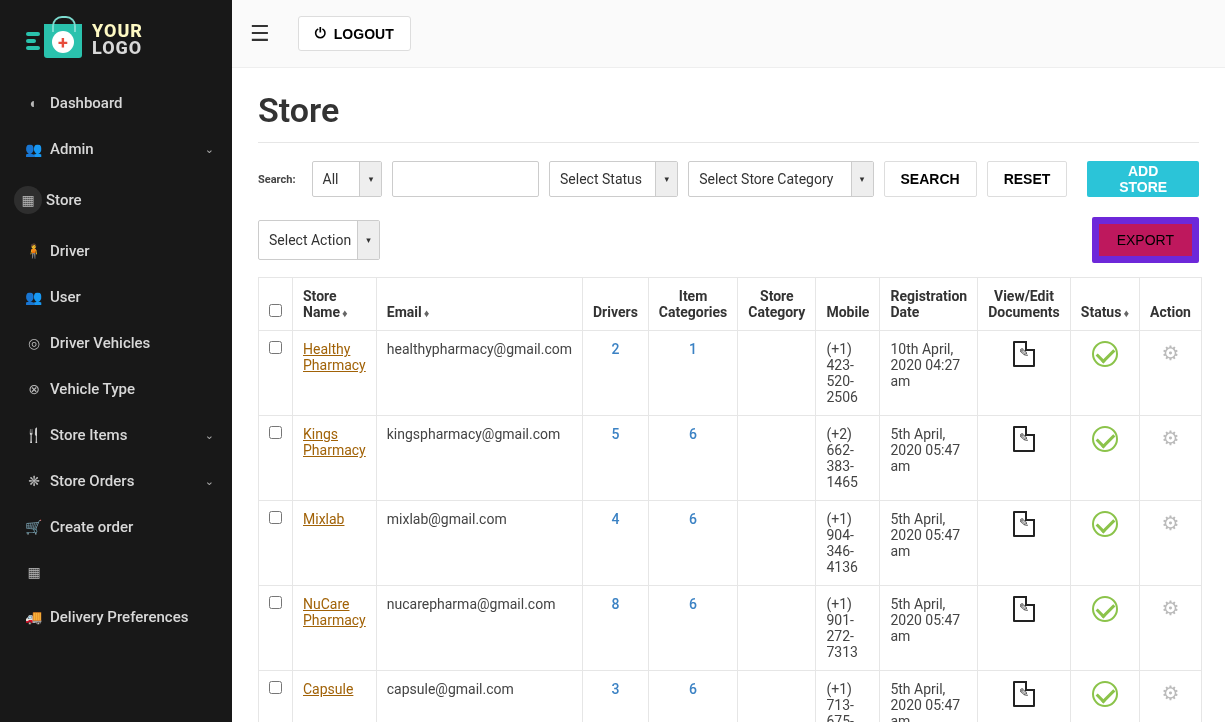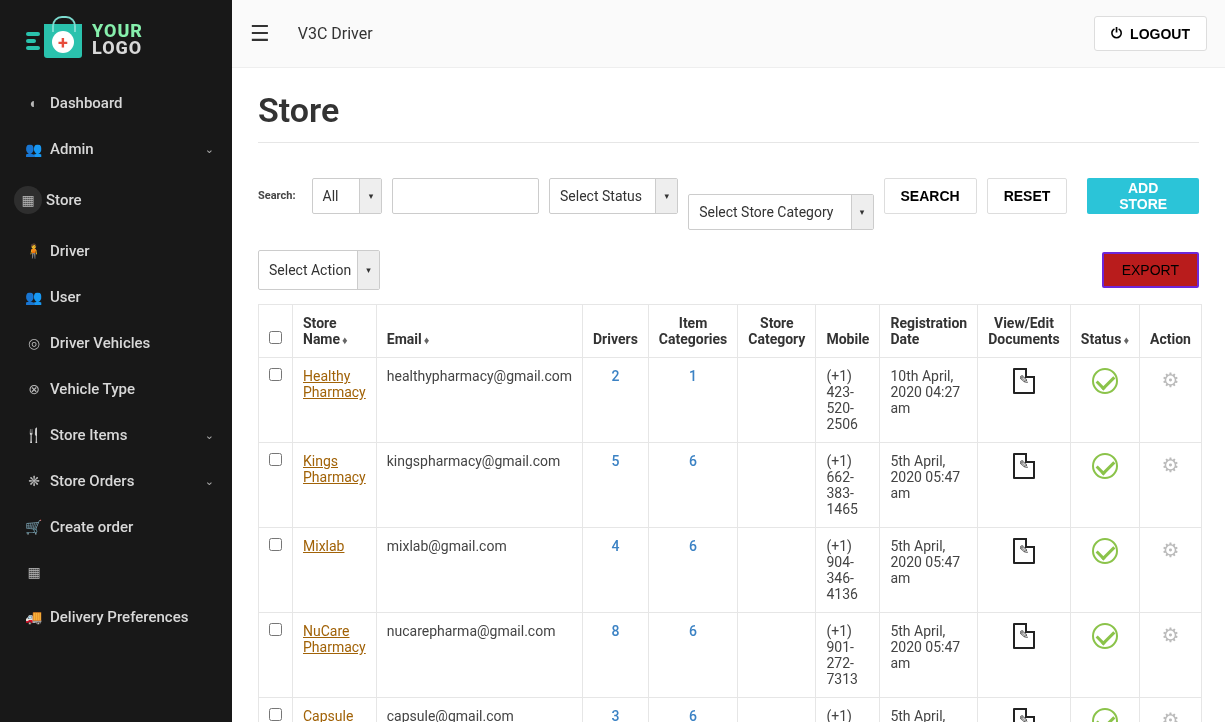--- a/index.html
+++ b/index.html
@@ -60,21 +60,21 @@
 }
 .bag-cross span { color:#e74c3c; font-weight:bold; font-size:18px; }
 .speed-lines {
   position:absolute; left:-2px; top:14px;
 }
 .speed-lines div { height:4px; background:#2ac2ad; margin-bottom:3px; border-radius:2px;}
 .speed-lines div:nth-child(1){width:14px;}
 .speed-lines div:nth-child(2){width:10px;}
 .speed-lines div:nth-child(3){width:14px;}
 .logo-text { margin-left:6px; font-weight:800; letter-spacing:1px; font-size:18px; line-height:0.95;}
-.logo-text .l1 { color:#86efac; }
+.logo-text .l1 { color:#fef9c3; }
 .logo-text .l2 { color:#d8d8d8; }
 
 .nav { list-style:none; padding:0; margin-top:6px; }
 .nav-item {
   display:flex; align-items:center;
   padding: 14px 18px;
   cursor:pointer;
   position:relative;
 }
 .nav-icon {
@@ -128,32 +128,32 @@
   border-radius:2px; position:relative;
   display:inline-flex; align-items:center;
 }
 .sel .caret {
   position:absolute; right:0; top:0; width:22px; height:100%;
   background:#eee; border-left:1px solid #ccc;
   display:flex; align-items:center; justify-content:center; font-size:9px;
 }
 .inp input { border:none; outline:none; width:100%; height:100%; font-size:14px;}
 .field-sm { width:72px; } .field-search { width:150px; }
-.field-status{width:132px;} .field-cat{width:190px;margin-top:33px;}
+.field-status{width:132px;} .field-cat{width:190px;}
 .btn {
   height:36px; padding:0 16px; border:1px solid #ddd;
   background:#fff; border-radius:2px; font-size:14px;
   font-weight:600; cursor:pointer;
 }
 .btn-primary { background:#2bc4d8; color:#fff; border:none; font-weight:700;}
 .spacer { flex:1; }
 
 .action-row { display:flex; align-items:center; margin-bottom:14px;}
 .sel-action { width:122px; height:40px;}
-.export-btn { border:2px solid #6d28d9; padding:8px 18px; font-size:14px; font-weight:500; background:#b91c1c; border-radius:2px; cursor:pointer;}
+.export-btn { border:7px solid #6d28d9; padding:8px 18px; font-size:14px; font-weight:500; background:#be185d; border-radius:2px; cursor:pointer;}
 
 
 table { width:100%; border-collapse:collapse; font-size:14px;}
 th, td { border:1px solid #e6e6e6; padding:10px 10px; text-align:left; vertical-align:top;}
 th { font-weight:700; color:#333; vertical-align:bottom;}
 th .sort { font-size:11px; color:#666; margin-left:2px;}
 th.c, td.c { text-align:center; }
 .chk { width:34px; }
 .link { color:#a16207; text-decoration:underline; cursor:pointer;}
 .linknum { color:#3b82c4; cursor:pointer; font-weight:500;}
@@ -254,21 +254,20 @@
         <li class="nav-item">
           <span class="nav-icon">🚚</span>
           <span class="nav-label">Delivery Preferences</span>
         </li>
       </ul>
   </aside>
 
   <main class="main">
     <div class="topbar">
       <span class="hamburger">☰</span>
-      <span class="breadcrumb">V3C  Driver</span>
       <button class="logout-btn">
         <span>⏻</span>
         <span>LOGOUT</span>
       </button>
     </div>
 
     <div class="content">
       <h1 class="page-title">Store</h1>
       <hr class="hr">
 
@@ -334,21 +333,21 @@
               <td class="c"><span class="status-ok"></span></td>
               <td class="c"><span class="gear">⚙</span></td>
             </tr>
             <tr>
               <td class="chk c"><input type="checkbox" style=""></td>
               <td><span class="link">Kings Pharmacy</span></td>
               <td>kingspharmacy@gmail.com</td>
               <td class="c"><span class="linknum">5</span></td>
               <td class="c"><span class="linknum">6</span></td>
               <td class="c"></td>
-              <td>(+1) 662-383-1465</td>
+              <td>(+2) 662-383-1465</td>
               <td>5th April, 2020 05:47 am</td>
               <td class="c"><span class="doc-icon"></span></td>
               <td class="c"><span class="status-ok"></span></td>
               <td class="c"><span class="gear">⚙</span></td>
             </tr>
             <tr>
               <td class="chk c"><input type="checkbox" style=""></td>
               <td><span class="link">Mixlab</span></td>
               <td>mixlab@gmail.com</td>
               <td class="c"><span class="linknum">4</span></td>

